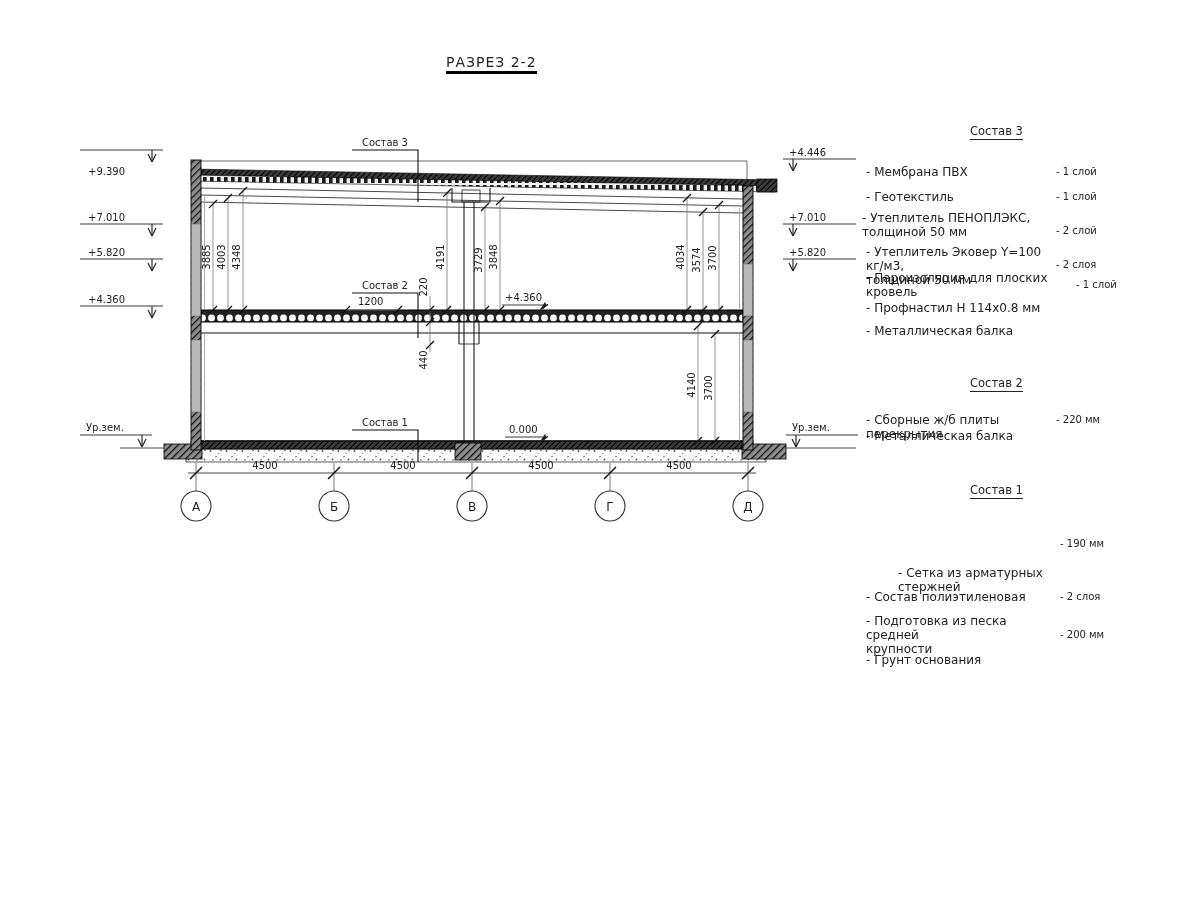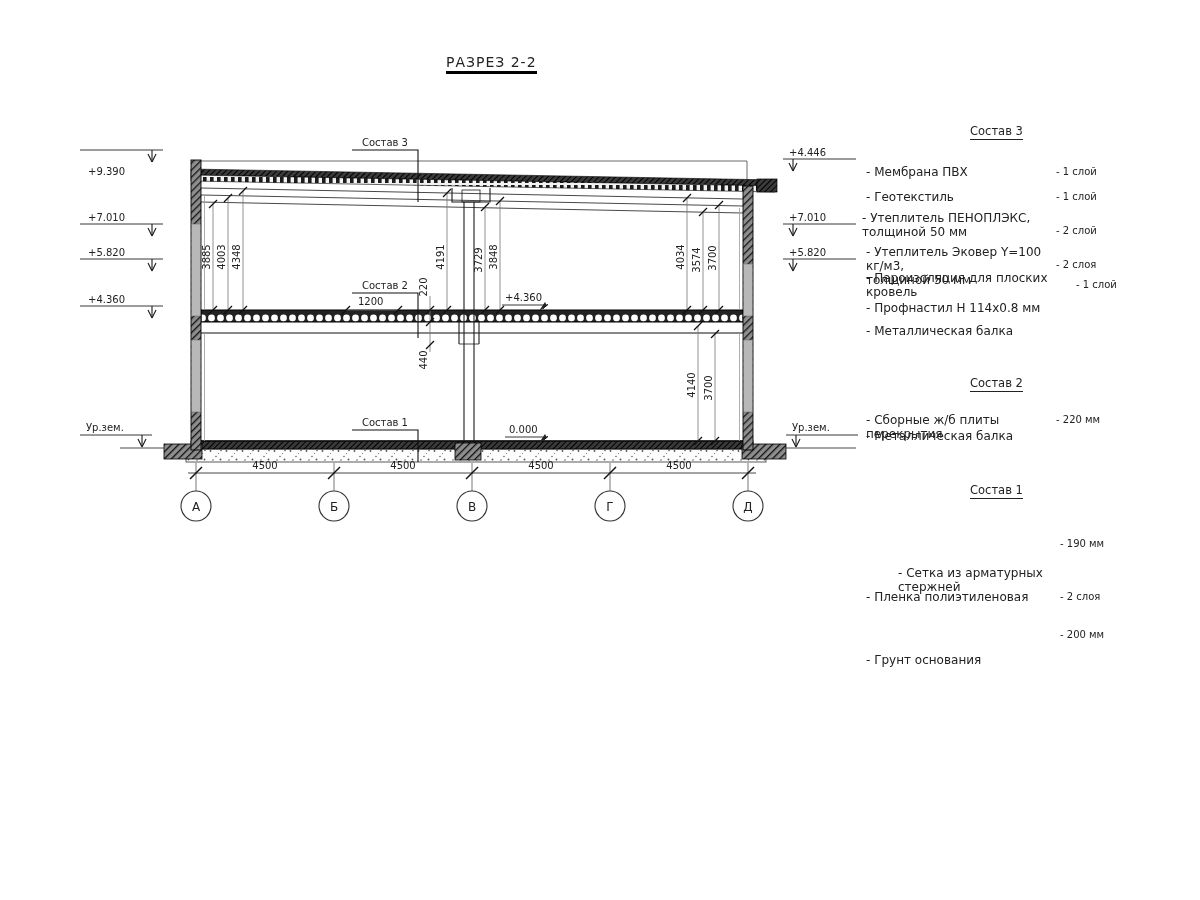--- a/index.html
+++ b/index.html
@@ -287,18 +287,20 @@
 <div class="lg-name" style="left:866px;top:324px;">- Металлическая балка</div>
 
 <div class="t lg-ttl" style="left:970px;top:378px;">Состав 2</div>
 <div class="lg-name" style="left:866px;top:413px;">- Сборные ж/б плиты перекрытия</div>
 <div class="lg-qty" style="left:1056px;top:413px;">- 220 мм</div>
 <div class="lg-name" style="left:866px;top:429px;">- Металлическая балка</div>
 
 <div class="t lg-ttl" style="left:970px;top:485px;">Состав 1</div>
 <div class="lg-qty" style="left:1060px;top:537px;">- 190 мм</div>
 <div class="lg-name" style="left:876px;top:566px;margin-left:22px;">- Сетка из арматурных стержней</div>
-<div class="lg-name" style="left:866px;top:590px;">- Пленка полиэтиленовая</div>
+<div class="lg-name" style="left:866px;top:590px;">- Состав полиэтиленовая</div>
 <div class="lg-qty" style="left:1060px;top:590px;">- 2 слоя</div>
+<div class="lg-name" style="left:866px;top:614px;">- Подготовка из песка средней
+крупности</div>
 <div class="lg-qty" style="left:1060px;top:628px;">- 200 мм</div>
 <div class="lg-name" style="left:866px;top:653px;">- Грунт основания</div>
 
 </div>
 
 </body></html>

